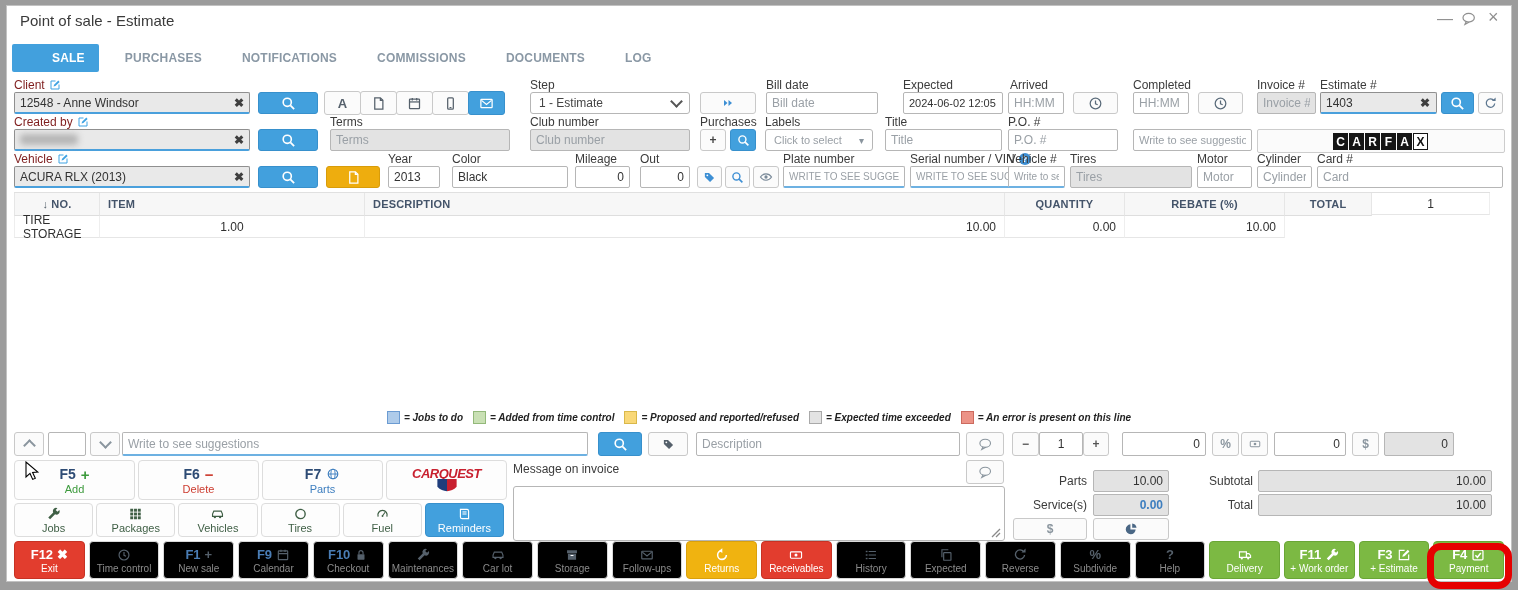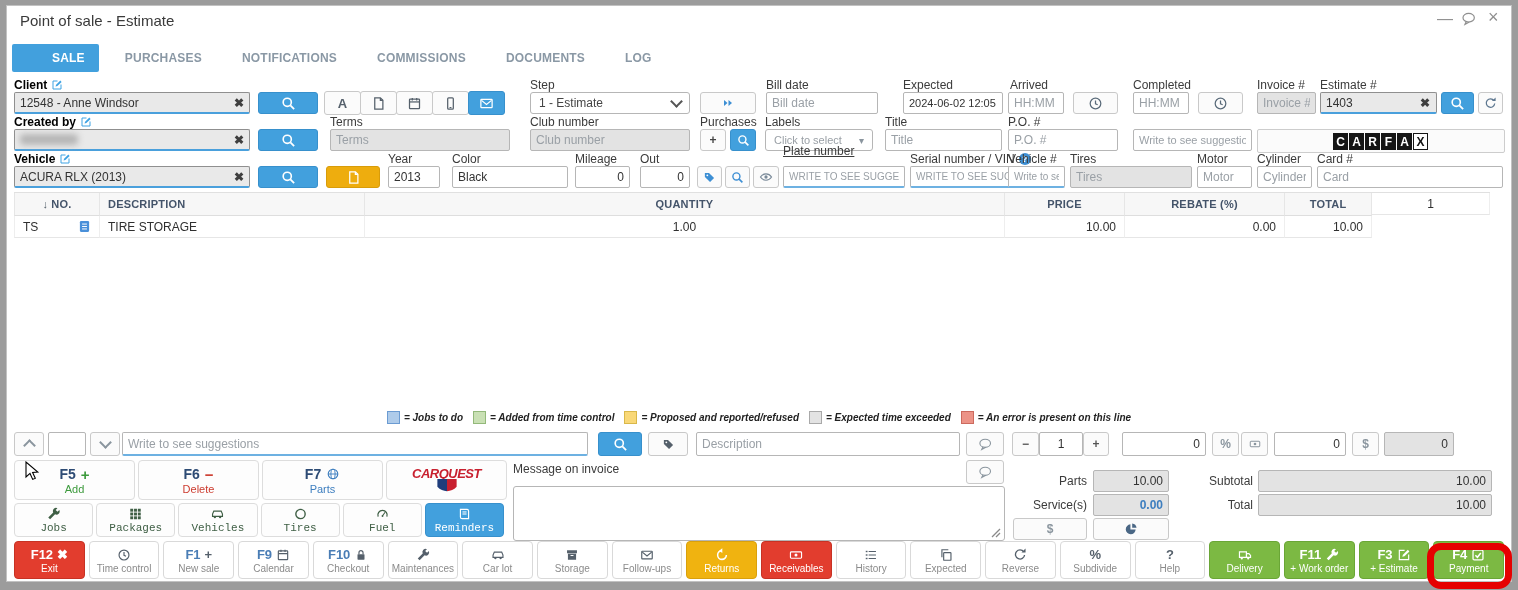--- a/index.html
+++ b/index.html
@@ -8,21 +8,21 @@
   .window{position:absolute;left:6px;top:5px;width:1506px;height:577px;background:#fff;border:1px solid #c2c2c2;box-sizing:border-box;}
   
   .title{position:absolute;left:20px;top:12px;font-size:15px;color:#3a3a3a;}
   .winctl{position:absolute;top:10px;color:#8f8f8f;font-size:16px;cursor:pointer;line-height:18px;}
   
   .tabs{position:absolute;left:12px;top:44px;height:28px;display:flex;align-items:stretch;}
   .tab{display:flex;align-items:center;padding:0 14px;font-size:12px;font-weight:bold;color:#8a98a5;cursor:pointer;letter-spacing:.2px;margin-right:12px;}
   .tab.active{background:#42a0dd;color:#fff;border-radius:2px;padding-left:40px;}
   
   .lbl{position:absolute;font-size:12px;color:#3b3b3b;white-space:nowrap;}
-  .lbl.blue{color:#000000;font-weight:bold;}
+  .lbl.blue{color:#7f1d1d;font-weight:normal;}
   .lbl .pic{width:12px;height:12px;vertical-align:-2px;margin-left:4px;color:#3fa3e3;}
   .help-dot{display:inline-block;width:12px;height:12px;border-radius:50%;background:#3d8fd4;color:#fff;
             font-size:9px;font-weight:bold;text-align:center;line-height:12px;margin-left:4px;vertical-align:1px;}
   .inp{position:absolute;height:22px;box-sizing:border-box;border:1px solid #b6b6b6;border-radius:2px;
        background:#fff;font-size:12px;color:#333;padding:0 5px;font-family:inherit;outline:none;}
   .inp::placeholder{color:#9aa0a6;opacity:1;}
   .inp.filled{background:#e9e9e9;border-color:#8f8f8f;border-bottom:2px solid #4aa0dc;padding-right:20px;}
   .inp.blueline{border-bottom:2px solid #6db1e2;}
   .inp.dis{background:#e3e3e3;}
   .inp.num{text-align:right;}
@@ -70,32 +70,32 @@
            display:flex;flex-direction:column;align-items:center;justify-content:center;cursor:pointer;}
   .bb-top{display:flex;align-items:center;gap:5px;font-weight:bold;font-size:14px;color:#2d4b74;height:17px;}
   .bb-lbl{font-size:11px;margin-top:0px;}
   .glyph-g{color:#3c9a3c;font-weight:bold;font-size:15px;} .txt-g{color:#3c9a3c;}
   .glyph-r{color:#cc3b2e;font-weight:bold;font-size:15px;} .txt-r{color:#cc3b2e;}
   .txt-b{color:#3d7ebf;}
   .cq-text{color:#c8202f;font-weight:bold;font-style:italic;font-size:13px;letter-spacing:-.5px;line-height:12px;}
   
   .cats{position:absolute;left:14px;top:503px;width:490px;height:34px;display:flex;gap:3px;}
   .cat-btn{flex:1;box-sizing:border-box;border:1px solid #ddd;border-radius:4px;background:#fdfdfd;display:flex;flex-direction:column;
-           align-items:center;justify-content:center;gap:1px;font-size:11px;color:#3f5f45;cursor:pointer;font-family:Liberation Mono, monospace;}
+           align-items:center;justify-content:center;gap:1px;font-size:11px;color:#3f5f45;cursor:pointer;}
   .cat-btn .ic{width:15px;height:14px;color:#3f5f45;}
   .cat-btn.active{background:#42a0dd;border-color:#3790cc;color:#fff;}
   .cat-btn.active .ic{color:#fff;}
   
   .msg-ta{position:absolute;left:513px;top:486px;width:492px;height:55px;box-sizing:border-box;border:1px solid #b6b6b6;border-radius:3px;
           resize:none;font-family:inherit;font-size:12px;padding:4px 6px;outline:none;}
   
   .tot-lbl{position:absolute;font-size:12px;color:#3b3b3b;text-align:right;}
   
   .tb{position:absolute;left:14px;top:541px;width:1490px;height:38px;display:flex;gap:4px;}
-  .tb-btn{flex:1;box-sizing:border-box;border:1px solid #d9d9d9;border-radius:4px;background:#ffffff;display:flex;flex-direction:column;
+  .tb-btn{flex:1;box-sizing:border-box;border:1px solid #d9d9d9;border-radius:4px;background:#000000;display:flex;flex-direction:column;
           align-items:center;justify-content:center;font-size:10px;color:#8b8b8b;cursor:pointer;overflow:hidden;}
   .tb-top{display:flex;align-items:center;gap:4px;height:16px;}
   .fkey{font-weight:bold;font-size:13px;color:#4a7db5;}
   .tico{font-weight:bold;font-size:13px;color:#55606b;line-height:14px;}
   .tb-btn .ic{width:14px;height:14px;color:#55606b;}
   .tb-lbl{white-space:nowrap;}
   .tb-btn.red{background:#e23d2e;border-color:#c73224;color:#fff;}
   .tb-btn.yellow{background:#f0b310;border-color:#d9a00c;color:#fff;}
   .tb-btn.green{background:#7cb943;border-color:#6aa636;color:#fff;}
   .tb-btn.red .fkey,.tb-btn.red .tico,.tb-btn.red .ic,
@@ -447,21 +447,21 @@
     <svg class="ic" style="color:#3d8fd4;width:13px;height:13px">
       <use href="#i-search"></use>
     </svg>
   </div>
 <div class="btn" style="left:753px;top:166px;width:26px;height:22px;">
     <svg class="ic" style="color:#7a8a99;width:14px;height:14px">
       <use href="#i-eye"></use>
     </svg>
   </div>
 
-<div class="lbl" style="left:783px;top:144px;text-decoration:underline;">Plate number</div>
+<div class="lbl" style="left:783px;top:152px;">Plate number</div>
 <input class="inp blueline" style="left: 783px; top: 166px; width: 122px; font-size: 10px;" readonly="" placeholder="WRITE TO SEE SUGGESTIONS">
 
 <div class="lbl" style="left:910px;top:152px;"><span>Serial number / VIN</span><span class="help-dot">?</span></div>
 <input class="inp blueline" style="left: 910px; top: 166px; width: 122px; font-size: 10px;" readonly="" placeholder="WRITE TO SEE SUGGESTIONS">
 
 <div class="lbl" style="left:1008px;top:152px;">Vehicle #</div>
 <input class="inp blueline" style="left: 1008px; top: 166px; width: 57px; font-size: 10px;" readonly="" placeholder="Write to see suggestions">
 
 <div class="lbl" style="left:1070px;top:152px;">Tires</div>
 <input class="inp dis" style="left: 1070px; top: 166px; width: 122px;" readonly="" placeholder="Tires">
@@ -473,33 +473,27 @@
 <input class="inp" style="left: 1257px; top: 166px; width: 55px;" readonly="" placeholder="Cylinder">
 
 <div class="lbl" style="left:1317px;top:152px;">Card #</div>
 <input class="inp" style="left: 1317px; top: 166px; width: 186px;" readonly="" placeholder="Card">
 
 <div class="tbl">
   <div class="th ta-c">
       <span class="sort">↓</span>
       <span>NO.</span>
     </div>
+  <div class="th">ITEM</div>
   <div class="th">DESCRIPTION</div>
   <div class="th ta-c">QUANTITY</div>
-  <div class="th ta-c">PRICE</div>
   <div class="th ta-c">REBATE (%)</div>
   <div class="th ta-c">TOTAL</div>
 
   <div class="td ta-c">1</div>
-  <div class="td" style="justify-content:space-between;">
-      <span>TS</span>
-      <svg class="ic" style="width:13px;height:15px;color:#4a90d9">
-        <use href="#i-itembox"></use>
-      </svg>
-    </div>
   <div class="td">TIRE STORAGE</div>
   <div class="td ta-c">1.00</div>
   <div class="td ta-r">10.00</div>
   <div class="td ta-r">0.00</div>
   <div class="td ta-r">10.00</div>
 </div>
 
 <div class="legend"><span class="lg-item">
       <span class="lg-sw" style="background: rgb(174, 203, 234); border-color: rgb(107, 155, 210);"></span>
       <span class="lg-tx">= Jobs to do</span>

